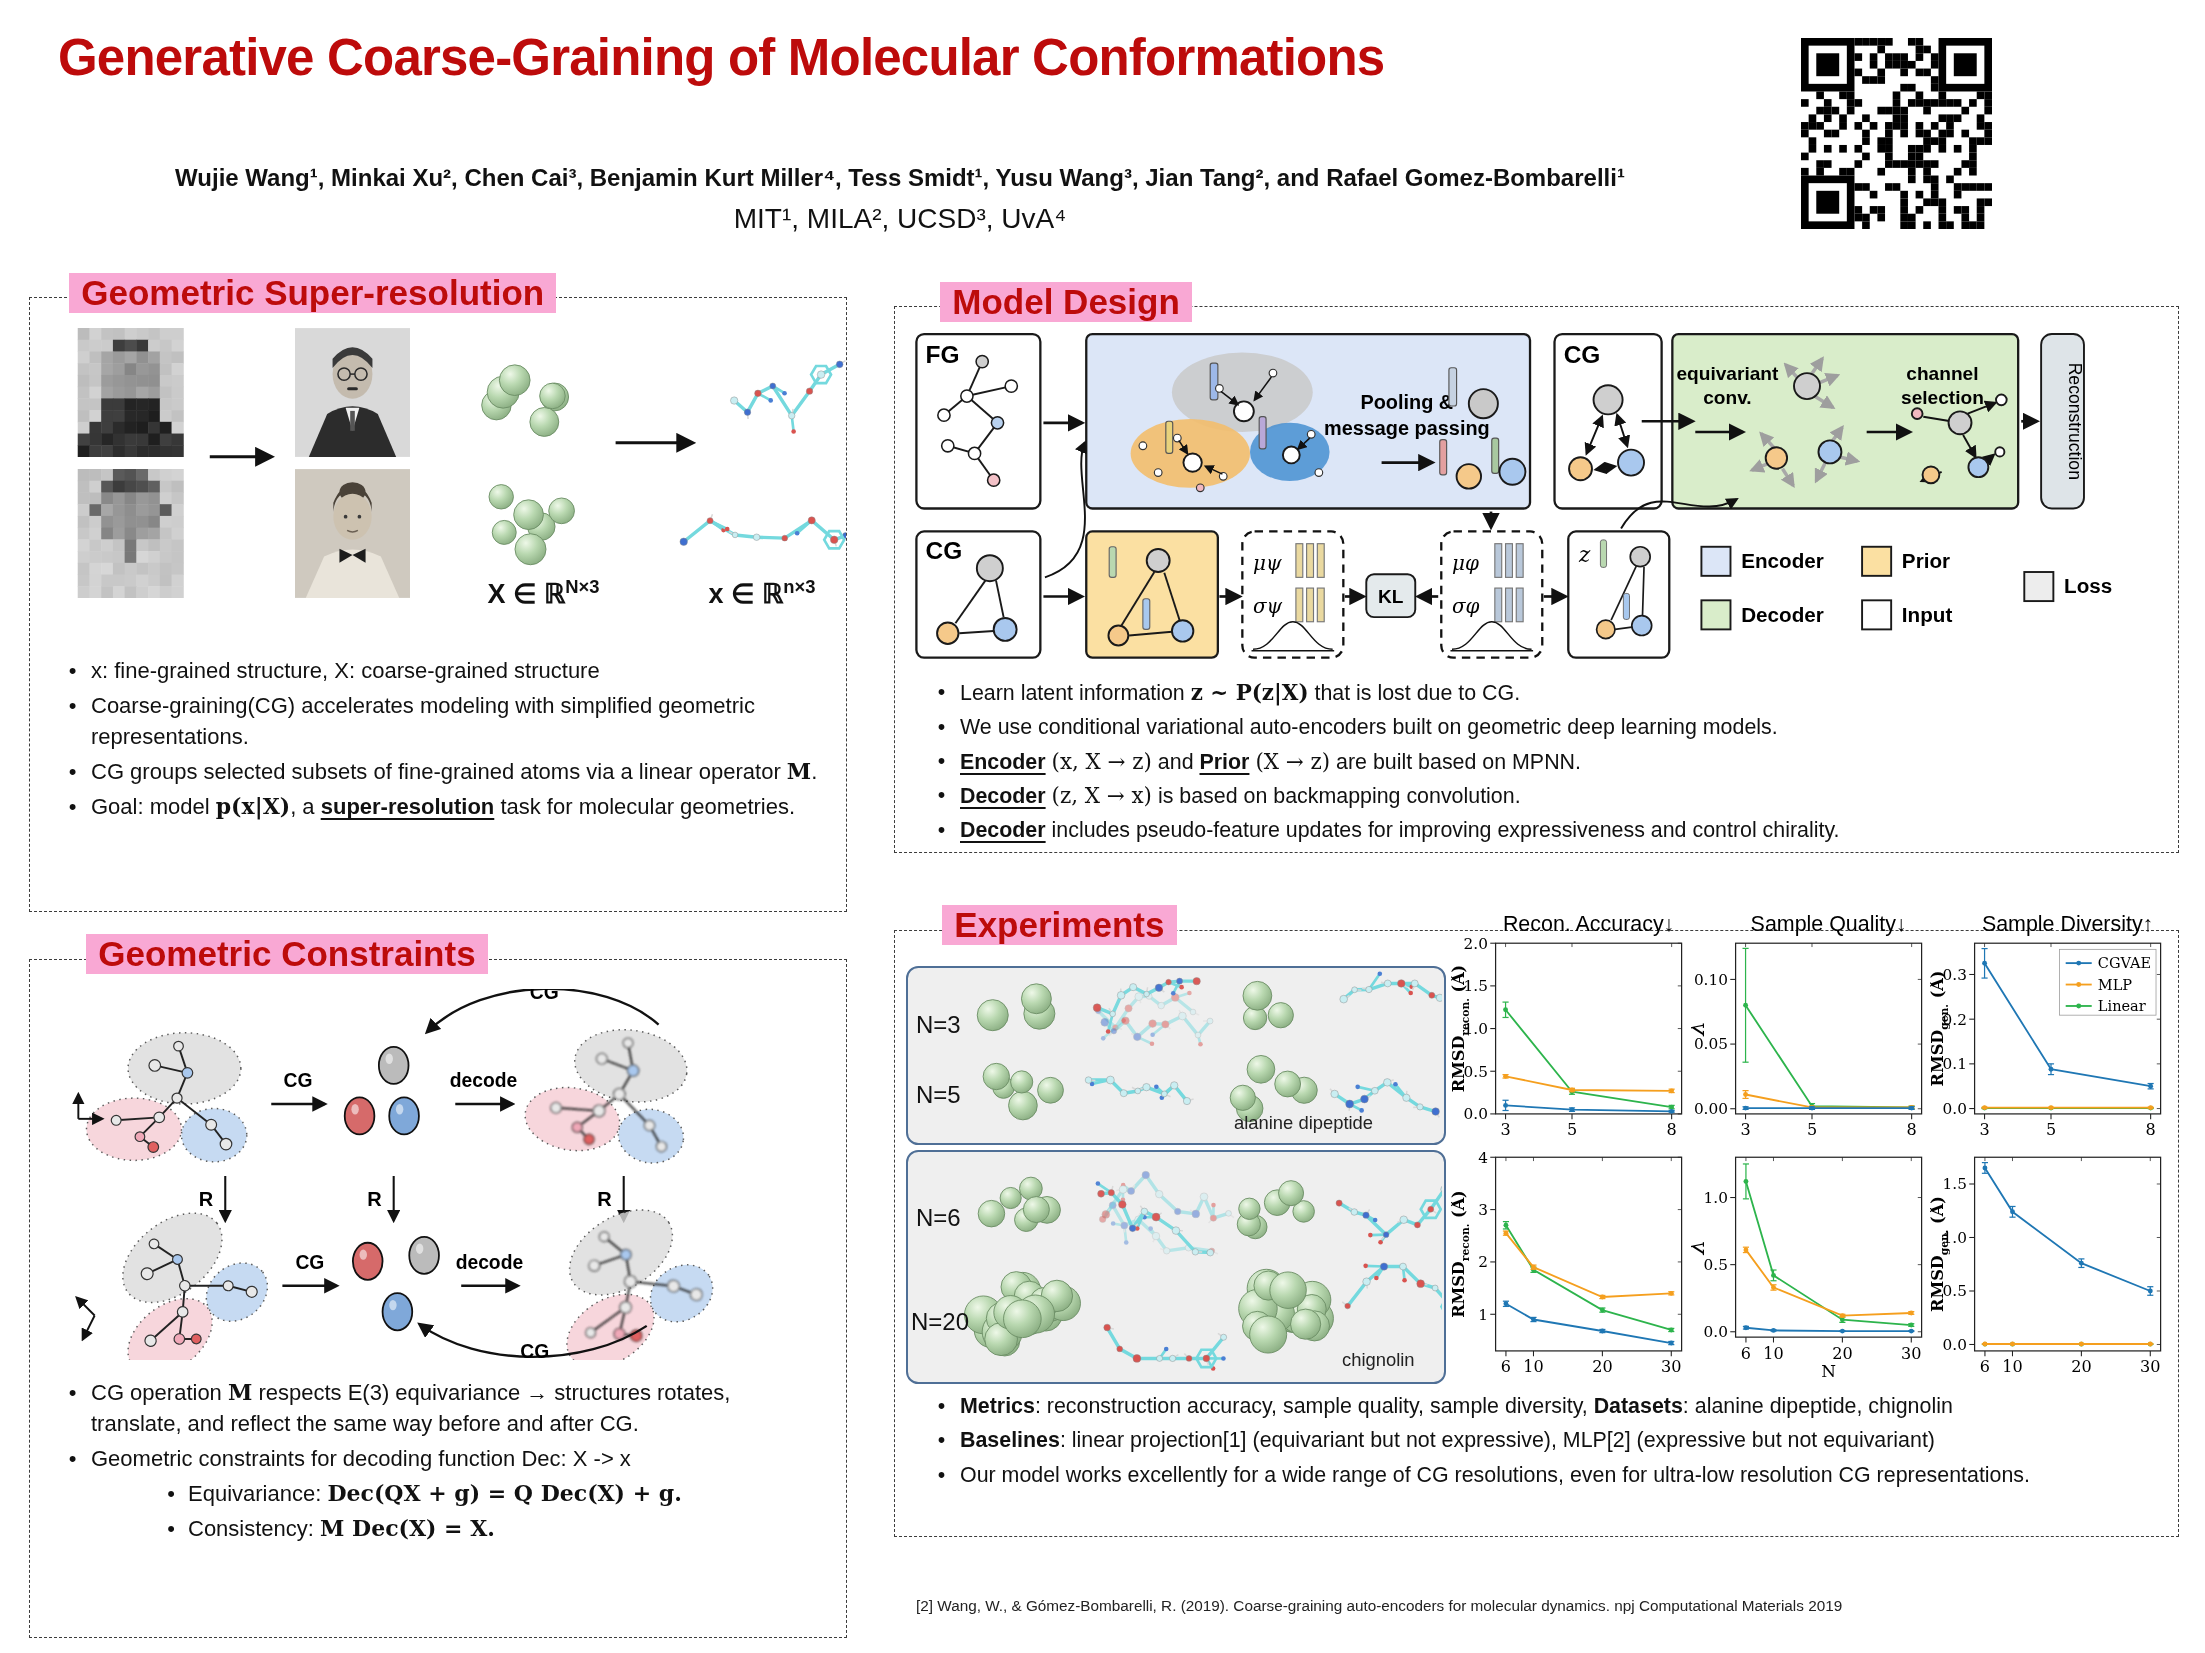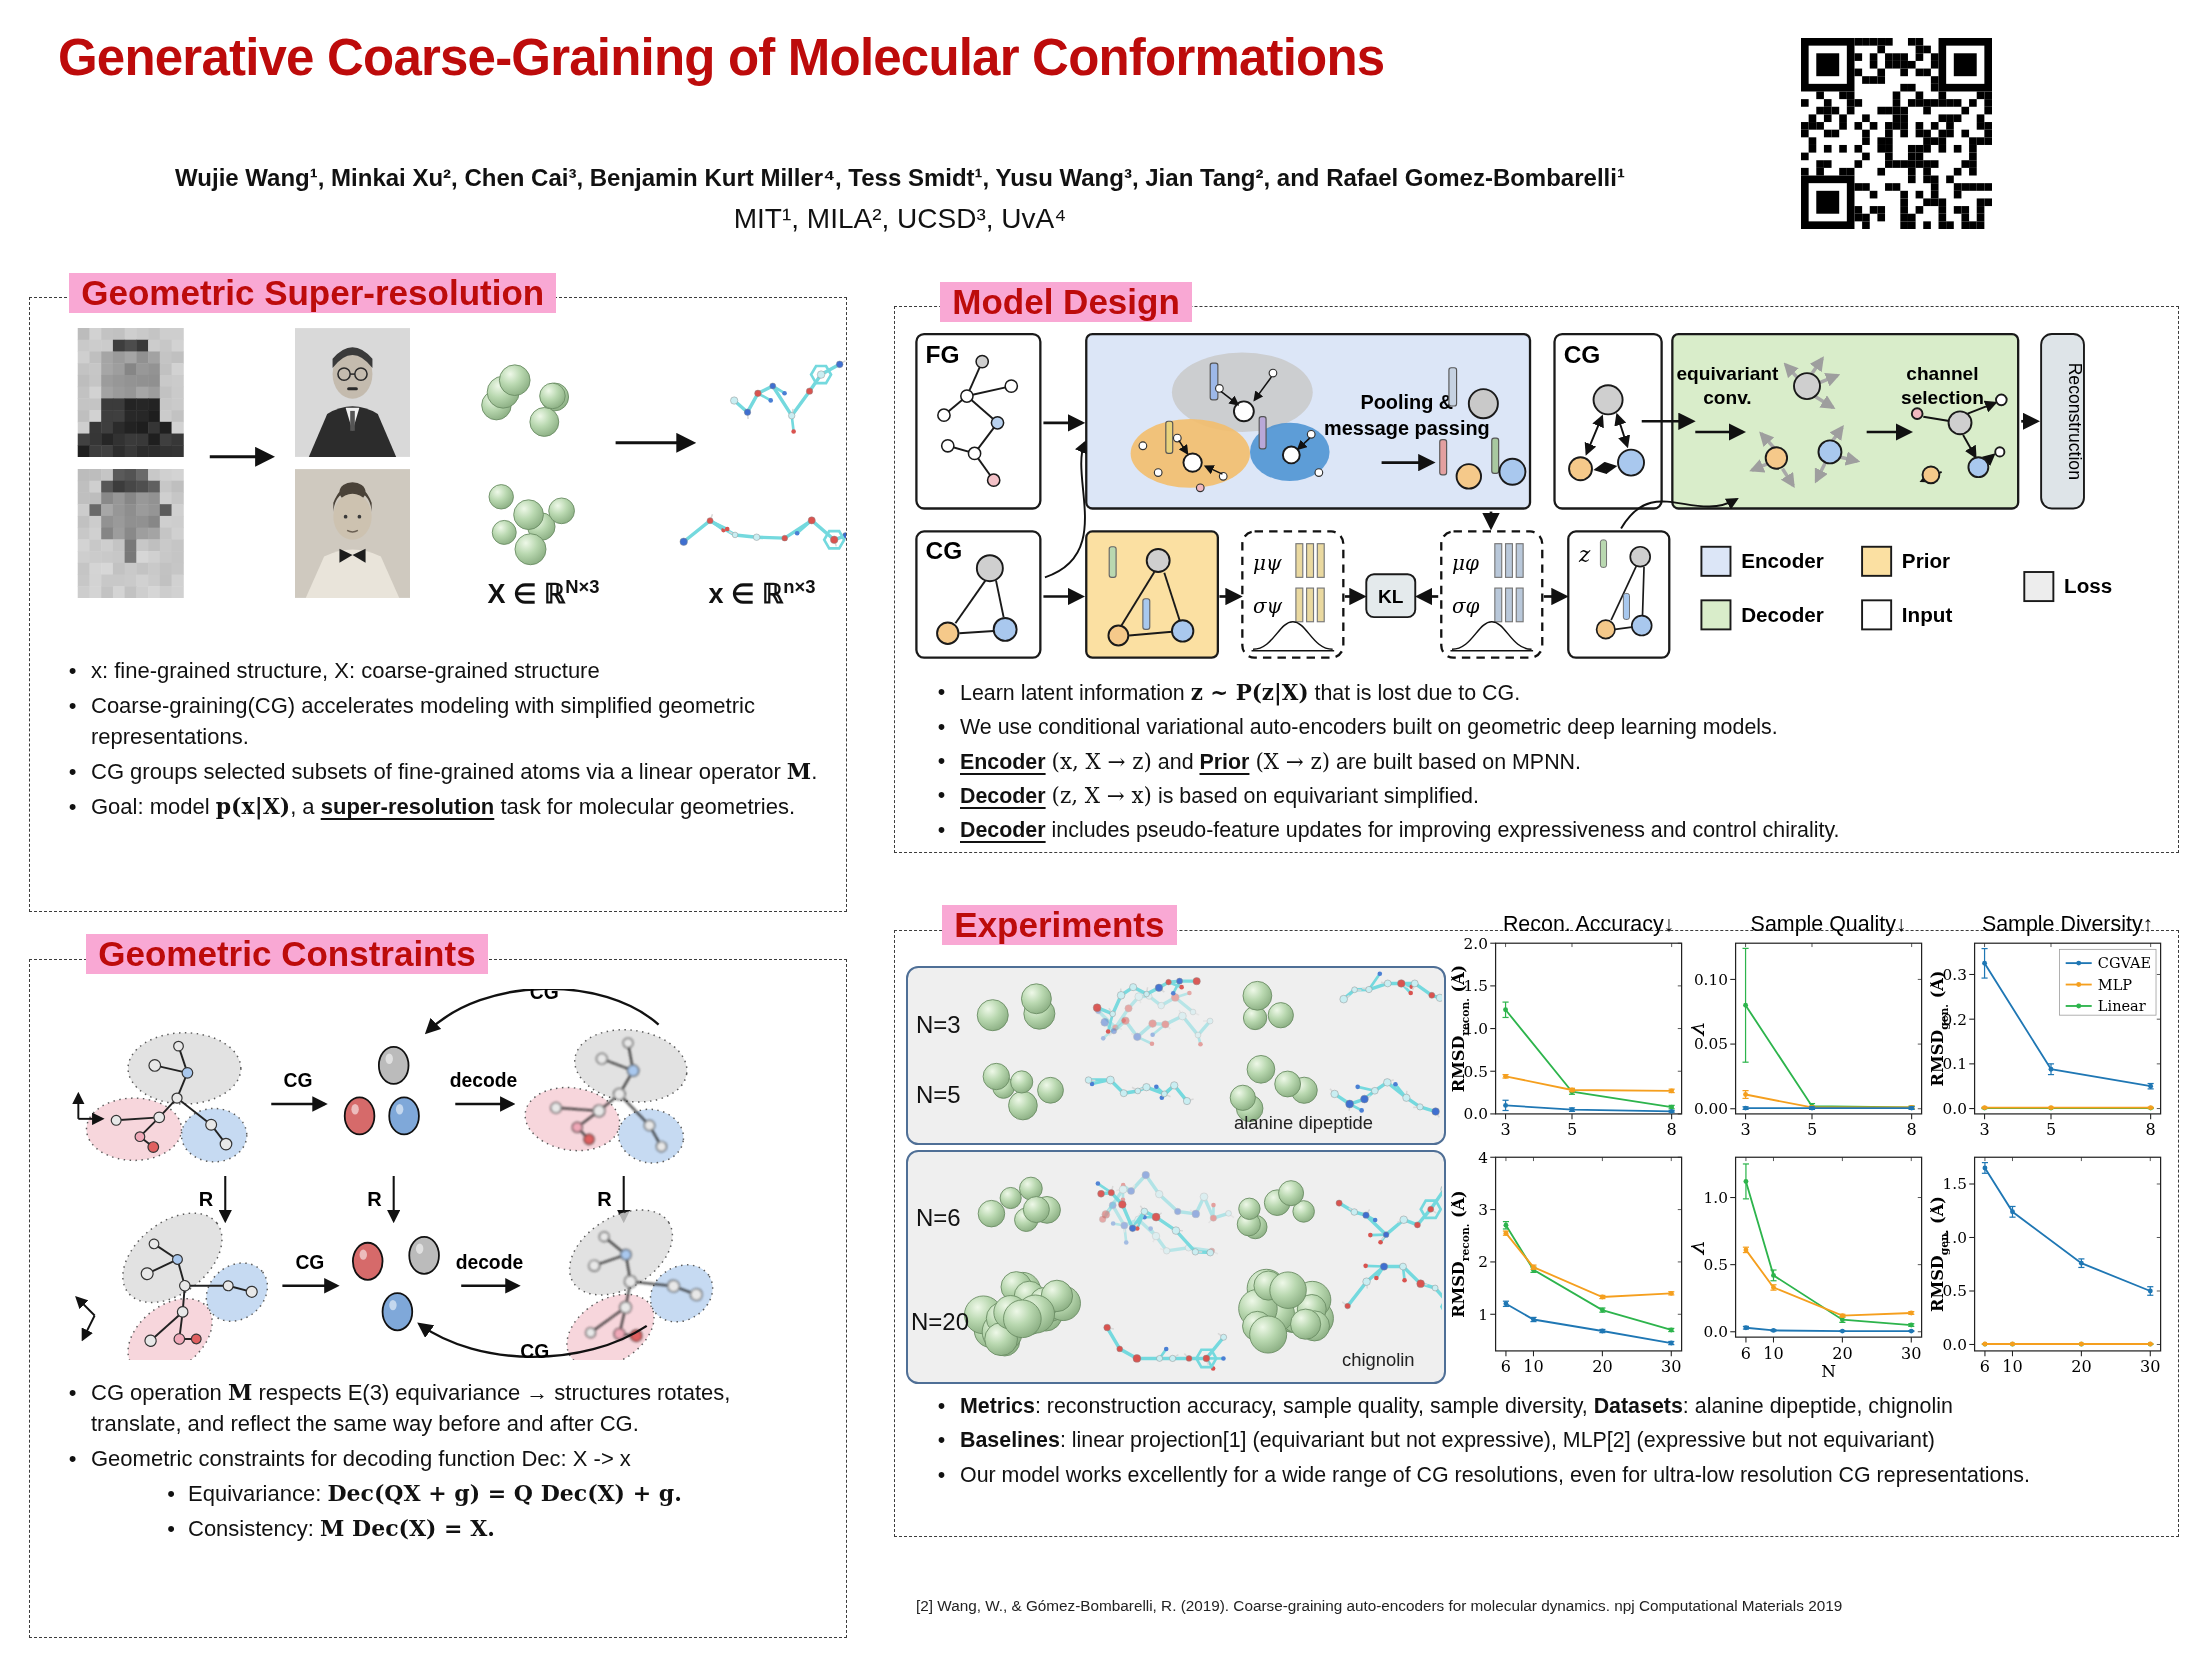--- a/index.html
+++ b/index.html
@@ -860,21 +860,21 @@
       <div class="bullet">
         <span class="dot">•</span>
         <span><span class="">We use conditional variational auto-encoders built on geometric deep learning models.</span></span>
       </div>
       <div class="bullet">
         <span class="dot">•</span>
         <span><span class="seg-b seg-u">Encoder</span><span class=""> </span><span class="seg-mr">(x, X →  z)</span><span class=""> and </span><span class="seg-b seg-u">Prior</span><span class=""> </span><span class="seg-mr">(X → z)</span><span class=""> are built based on MPNN.</span></span>
       </div>
       <div class="bullet">
         <span class="dot">•</span>
-        <span><span class="seg-b seg-u">Decoder</span><span class=""> </span><span class="seg-mr">(z, X →  x)</span><span class=""> is based on equivariant simplified.</span></span>
+        <span><span class="seg-b seg-u">Decoder</span><span class=""> </span><span class="seg-mr">(z, X →  x)</span><span class=""> is based on backmapping convolution.</span></span>
       </div>
       <div class="bullet">
         <span class="dot">•</span>
         <span><span class="seg-b seg-u">Decoder</span><span class=""> includes pseudo-feature updates for improving expressiveness and control chirality.</span></span>
       </div>
     </div>
 
   <svg id="constr" class="dec" style="left:40px;top:989px" width="789" height="371" viewBox="0 0 1040 500">
       <g transform="translate(175,155) rotate(0)">
         <ellipse cx="8" cy="-48" rx="76" ry="48" fill="#dcdcdc" opacity="0.8" stroke="#333" stroke-width="2" stroke-dasharray="2,6"></ellipse>

